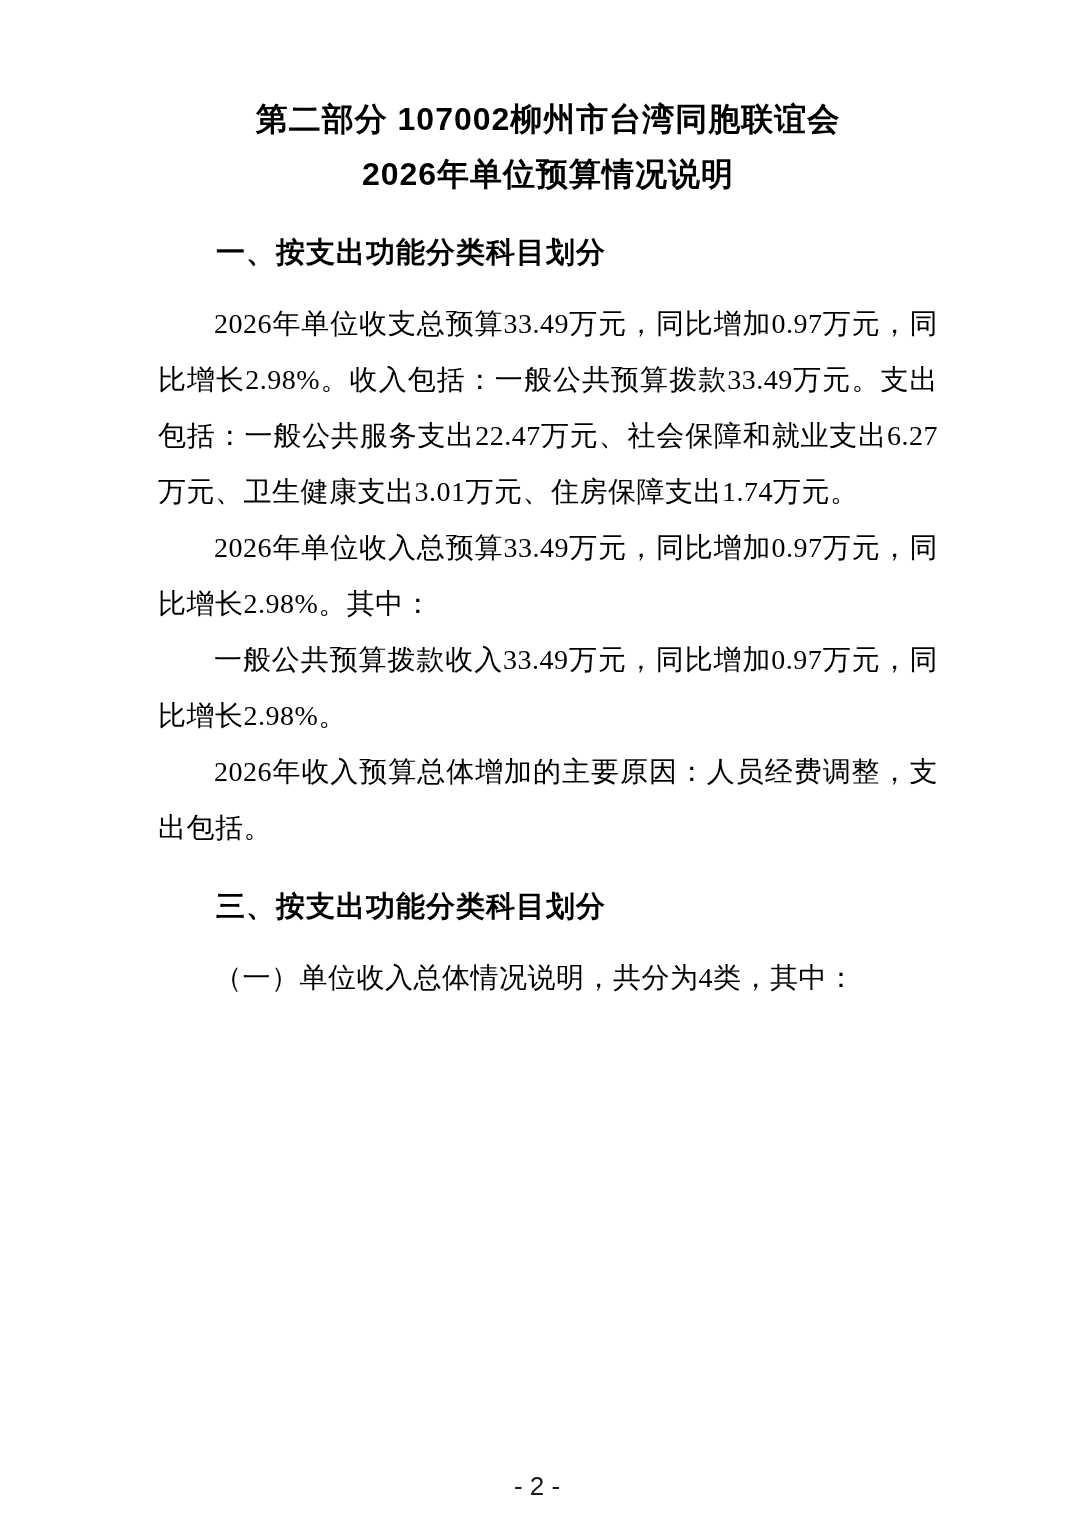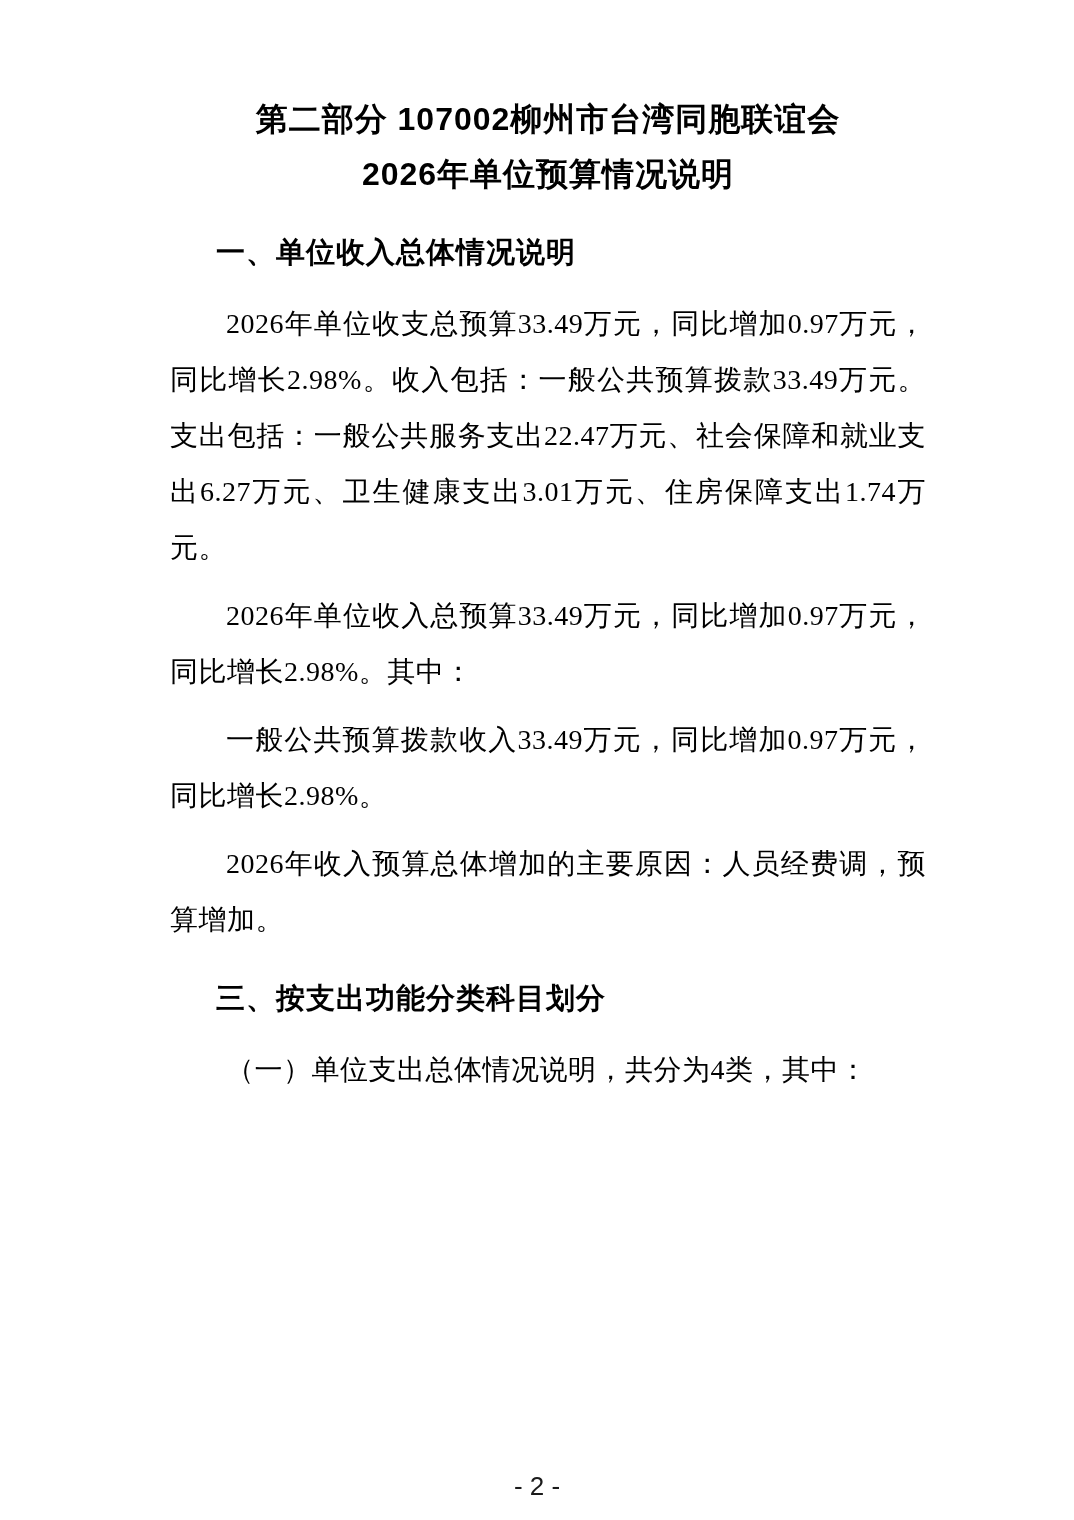--- a/index.html
+++ b/index.html
@@ -33,21 +33,21 @@
     font-weight: bold;
     font-size: 29px;
     line-height: 44px;
     margin: 28px 0 22px 0;
     text-indent: 2em;
     letter-spacing: 1px;
   }
   .body-para {
     font-size: 28px;
     line-height: 56px;
-    margin: 12px;
+    margin: 0;
     text-indent: 2em;
     text-align: justify;
     text-justify: inter-ideograph;
     letter-spacing: 0.5px;
     word-break: break-all;
   }
   .page-footer {
     position: absolute;
     left: 0;
     bottom: 18px;
@@ -62,30 +62,30 @@
 <body>
 
 <div class="page">
 
   <h1 class="doc-title">
     <span>第二部分 107002柳州市台湾同胞联谊会</span><br>
     <span>2026年单位预算情况说明</span>
   </h1>
 
   <div>
-    <h2 class="section-heading">一、单位收入总体情况说明</h2>
+    <h2 class="section-heading">一、按支出功能分类科目划分</h2>
     <p class="body-para">2026年单位收支总预算33.49万元，同比增加0.97万元，同比增长2.98%。收入包括：一般公共预算拨款33.49万元。支出包括：一般公共服务支出22.47万元、社会保障和就业支出6.27万元、卫生健康支出3.01万元、住房保障支出1.74万元。</p>
   </div>
 
   <div>
     <p class="body-para">2026年单位收入总预算33.49万元，同比增加0.97万元，同比增长2.98%。其中：</p>
     <p class="body-para">一般公共预算拨款收入33.49万元，同比增加0.97万元，同比增长2.98%。</p>
-    <p class="body-para">2026年收入预算总体增加的主要原因：人员经费调，预算增加。</p>
+    <p class="body-para">2026年收入预算总体增加的主要原因：人员经费调整，支出包括。</p>
   </div>
 
   <div>
     <h2 class="section-heading">三、按支出功能分类科目划分</h2>
-    <p class="body-para">（一）单位支出总体情况说明，共分为4类，其中：</p>
+    <p class="body-para">（一）单位收入总体情况说明，共分为4类，其中：</p>
   </div>
 
   <div class="page-footer">- 2 -</div>
 
 </div>
 
 </body></html>

